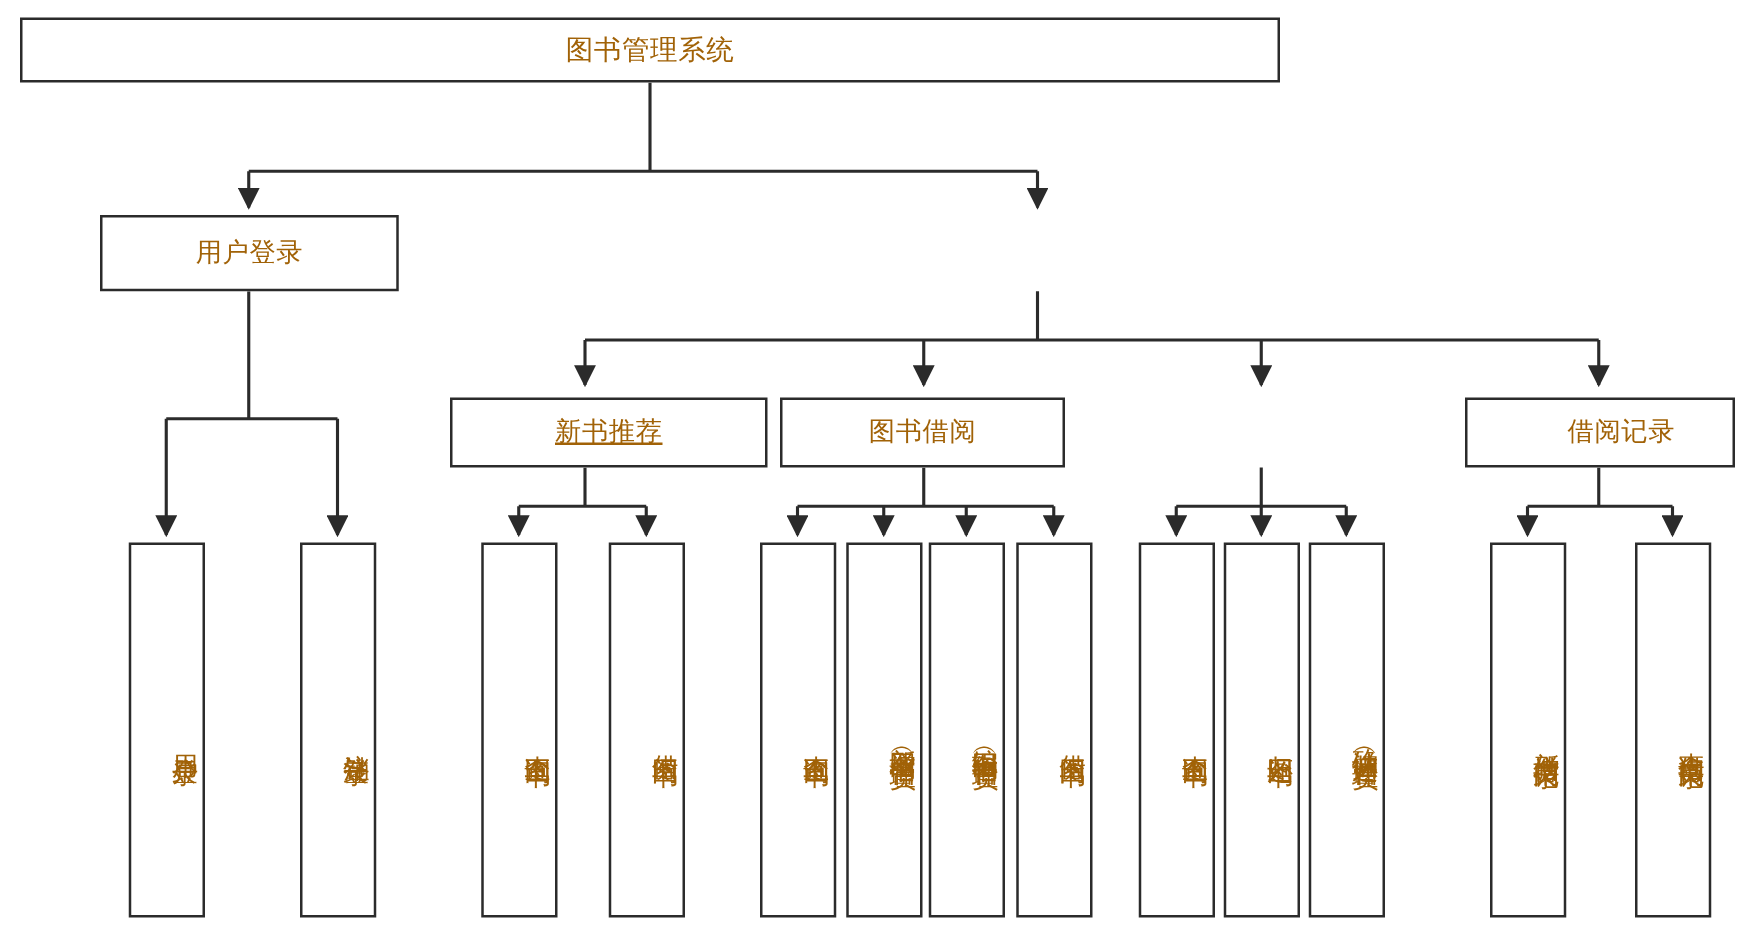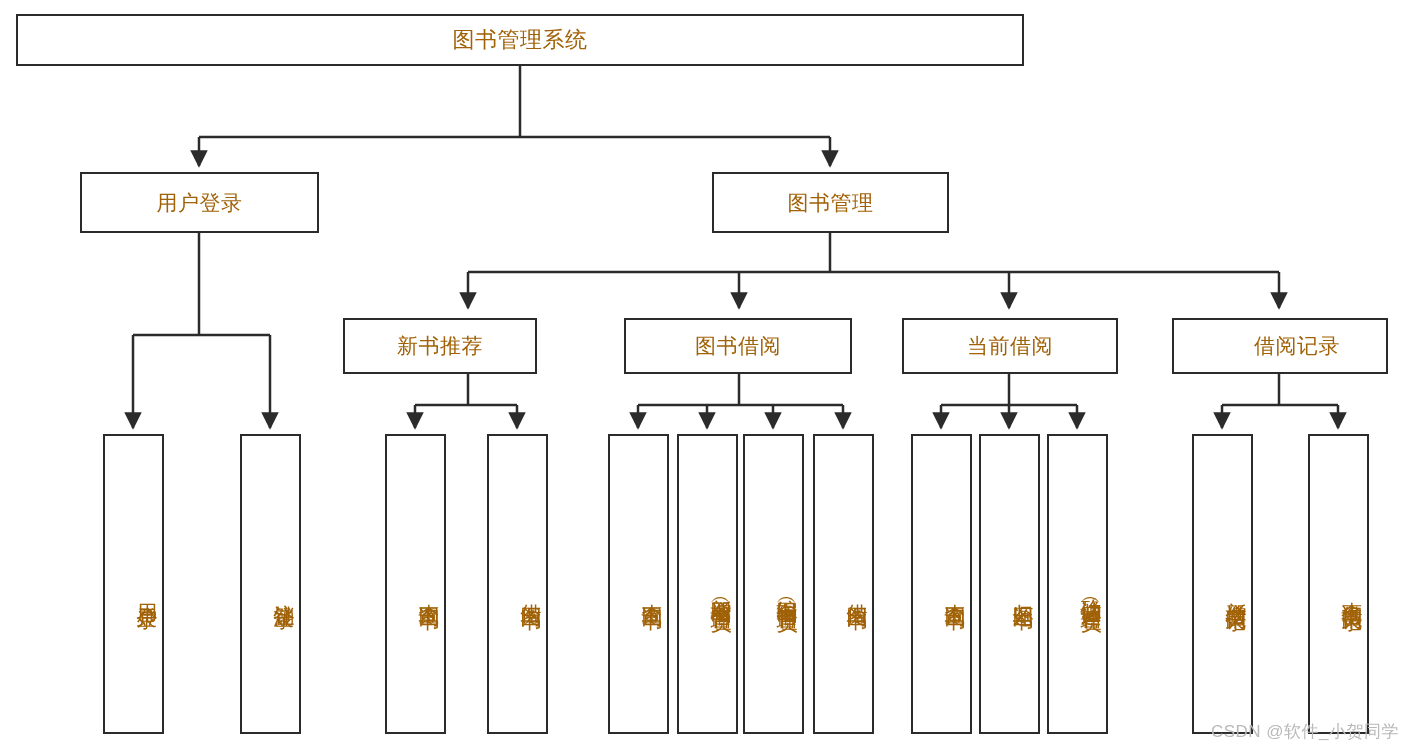--- a/index.html
+++ b/index.html
@@ -121,27 +121,25 @@
       <path d="M 1222 405 L 1338 405"></path>
       <path d="M 1222 405 L 1222 428" marker-end="url(#arrow)"></path>
       <path d="M 1338 405 L 1338 428" marker-end="url(#arrow)"></path>
     </g>
   </svg>
 
   <div class="node node-h" id="root-node" style="left:16px; top:14px; width:1008px; height:52px;">图书管理系统</div>
 
   <div class="node node-h" style="left:80px; top:172px; width:239px; height:61px;">用户登录</div>
 
-  <div class="node node-h" style="left:712px; top:172px; width:237px; height:61px;">图书管理</div>
 
-  <div class="node node-h" style="left:343px; top:318px; width:194px; height:56px;">新书推荐</div>
+  <div class="node node-h" style="left:360px; top:318px; width:254px; height:56px;text-decoration:underline;">新书推荐</div>
 
   <div class="node node-h" style="left:624px; top:318px; width:228px; height:56px;">图书借阅</div>
 
-  <div class="node node-h" style="left:902px; top:318px; width:216px; height:56px;">当前借阅</div>
 
   <div class="node node-h" style="left:1172px; top:318px; width:216px; height:56px;padding-left:34px;">借阅记录</div>
 
   <div class="node node-v" style="left:103px; top:434px; width:61px; height:300px;">
     <span>用户登录</span>
   </div>
   <div class="node node-v" style="left:240px; top:434px; width:61px; height:300px;">
     <span>注销登录</span>
   </div>
 
@@ -175,14 +173,13 @@
     <span>确认归还（管理员）</span>
   </div>
 
   <div class="node node-v" style="left:1192px; top:434px; width:61px; height:300px;">
     <span>新增借阅记录</span>
   </div>
   <div class="node node-v" style="left:1308px; top:434px; width:61px; height:300px;">
     <span>查询借阅记录</span>
   </div>
 
-  <div id="watermark">CSDN @软件_小贺同学</div>
 </div>
 
 </body></html>

